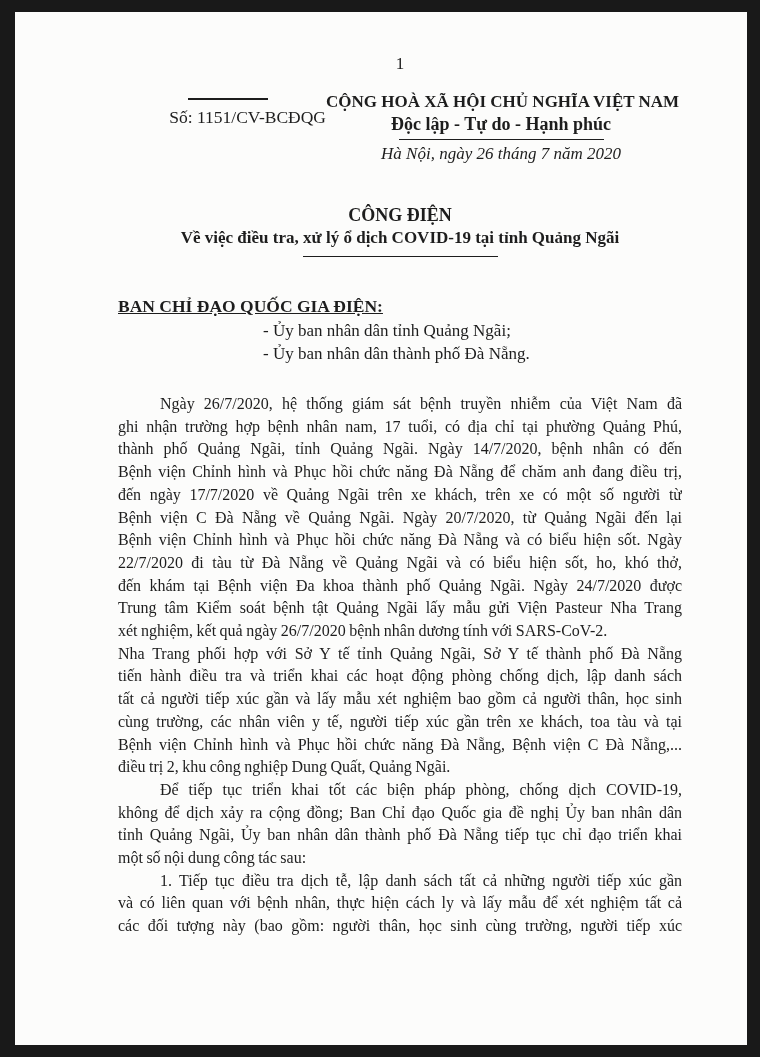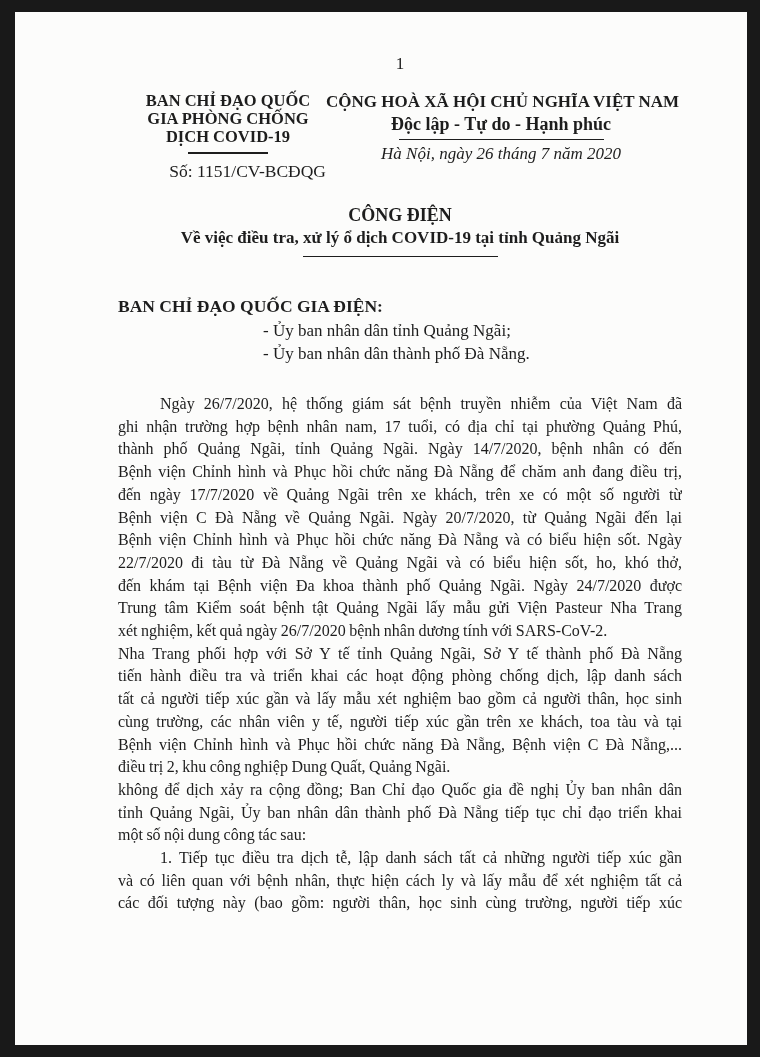--- a/index.html
+++ b/index.html
@@ -34,21 +34,21 @@
   .hr2{font-weight:bold;font-size:18px;line-height:22px;margin-top:1px;white-space:nowrap;}
   .rule-right{width:205px;border-top-width:1.5px;margin:4px auto 4px auto;}
   .dateline{font-style:italic;font-size:17px;line-height:20px;white-space:nowrap;}
   
   .title-block{position:absolute;left:103px;top:192px;width:564px;text-align:center;}
   .title-main{font-weight:bold;font-size:18px;line-height:22px;}
   .title-sub{font-weight:bold;font-size:17px;line-height:22px;margin-top:1px;white-space:nowrap;}
   .rule-title{width:195px;border-top-width:1.5px;margin:7px auto 0 auto;}
   
   .maintext{position:absolute;left:103px;top:283px;width:564px;}
-  .recip-heading{font-weight:bold;font-size:17.5px;line-height:22px;}
+  .recip-heading{font-weight:bold;font-size:17.5px;line-height:22px;text-decoration:underline;}
   .recip-list{margin:2px 0 0 145px;font-size:17px;line-height:23px;}
   .bodytext{margin-top:28px;}
   .para{margin:0;}
   .para .ln{
     font-size:16px;line-height:22.7px;max-height:23px;overflow:hidden;
     word-spacing:-0.5px;
     text-align:justify;text-align-last:justify;
   }
   .para .ln.first{text-indent:42px;}
   .para .ln.last{text-align-last:left;}
@@ -57,25 +57,20 @@
 </head>
 <body>
 
 <div class="frame">
   <div class="page">
 
     <div class="pageno">1</div>
 
     <div class="header">
       <div class="h-left">
-        <div class="h-left-lines">
-            <div class="hl-line first">BAN CHỈ ĐẠO QUỐC</div>
-            <div class="hl-line">GIA PHÒNG CHỐNG</div>
-            <div class="hl-line last">DỊCH COVID-19</div>
-          </div>
         <div class="rule rule-left"></div>
         <div class="doc-number">Số: 1151/CV-BCĐQG</div>
       </div>
       <div class="h-right">
         <div class="hr1">CỘNG HOÀ XÃ HỘI CHỦ NGHĨA VIỆT NAM</div>
         <div class="hr2">Độc lập - Tự do - Hạnh phúc</div>
         <div class="rule rule-right"></div>
         <div class="dateline">Hà Nội, ngày 26 tháng 7 năm 2020</div>
       </div>
     </div>
@@ -109,20 +104,21 @@
           </div>
         <div class="para">
             <div class="ln">Nha Trang phối hợp với Sở Y tế tỉnh Quảng Ngãi, Sở Y tế thành phố Đà Nẵng</div>
             <div class="ln">tiến hành điều tra và triển khai các hoạt động phòng chống dịch, lập danh sách</div>
             <div class="ln">tất cả người tiếp xúc gần và lấy mẫu xét nghiệm bao gồm cả người thân, học sinh</div>
             <div class="ln">cùng trường, các nhân viên y tế, người tiếp xúc gần trên xe khách, toa tàu và tại</div>
             <div class="ln">Bệnh viện Chỉnh hình và Phục hồi chức năng Đà Nẵng, Bệnh viện C Đà Nẵng,...</div>
             <div class="ln last">điều trị 2, khu công nghiệp Dung Quất, Quảng Ngãi.</div>
           </div>
         <div class="para">
+            <div class="ln first">Để tiếp tục triển khai tốt các biện pháp phòng, chống dịch COVID-19,</div>
             <div class="ln">không để dịch xảy ra cộng đồng; Ban Chỉ đạo Quốc gia đề nghị Ủy ban nhân dân</div>
             <div class="ln">tỉnh Quảng Ngãi, Ủy ban nhân dân thành phố Đà Nẵng tiếp tục chỉ đạo triển khai</div>
             <div class="ln last">một số nội dung công tác sau:</div>
           </div>
         <div class="para cut">
             <div class="ln first">1. Tiếp tục điều tra dịch tễ, lập danh sách tất cả những người tiếp xúc gần</div>
             <div class="ln">và có liên quan với bệnh nhân, thực hiện cách ly và lấy mẫu để xét nghiệm tất cả</div>
             <div class="ln last">các đối tượng này (bao gồm: người thân, học sinh cùng trường, người tiếp xúc</div>
           </div>
       </div>

